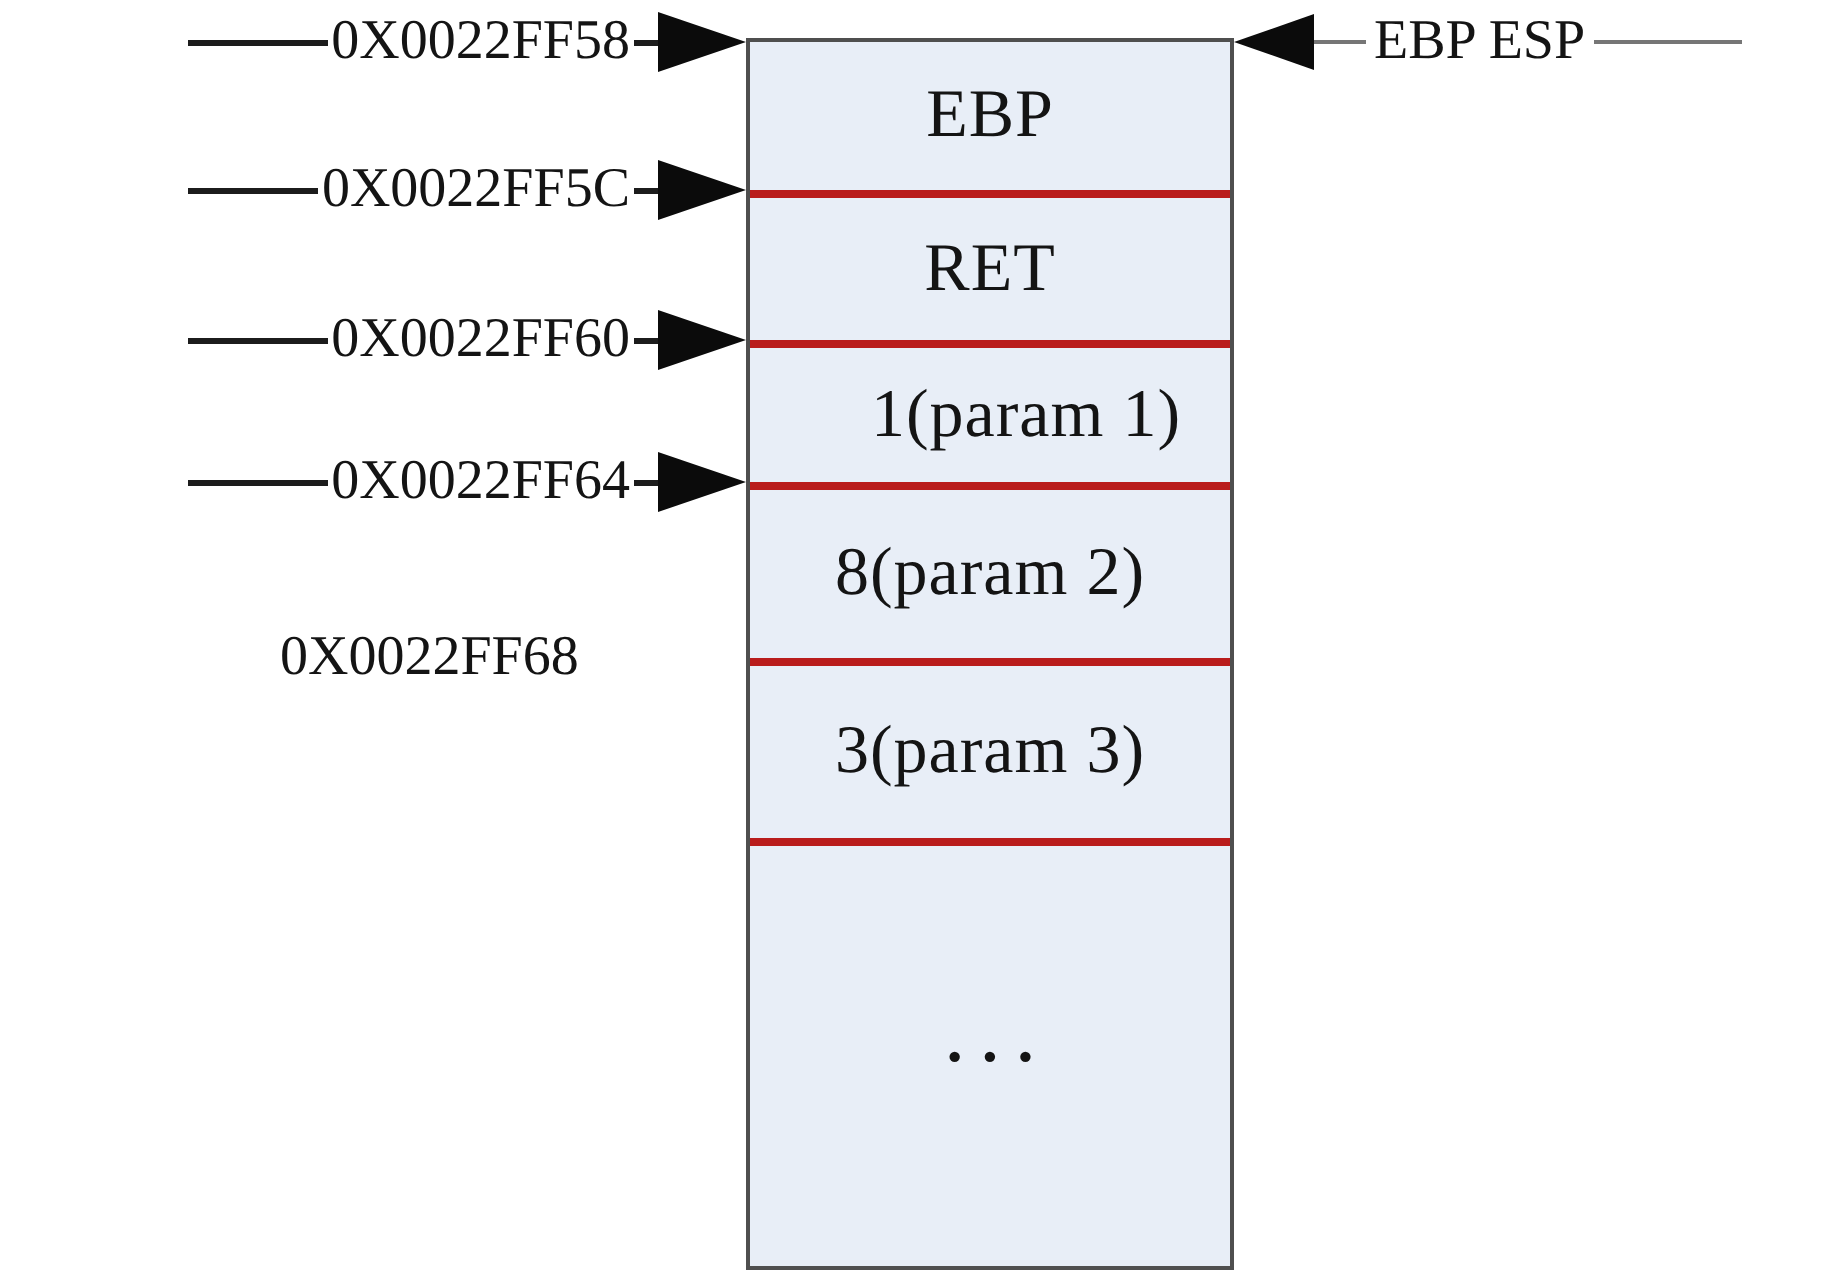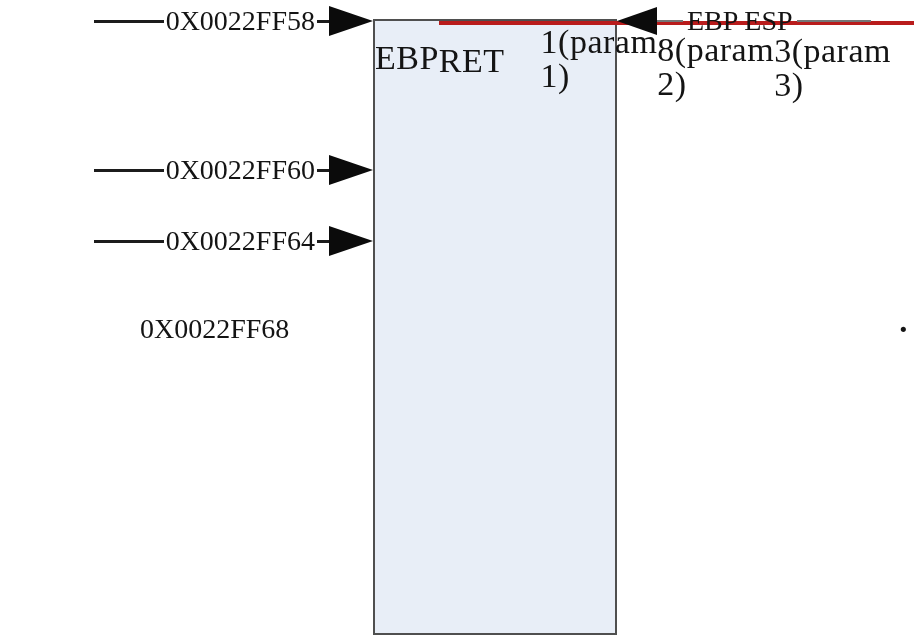--- a/index.html
+++ b/index.html
@@ -22,21 +22,21 @@
   .stack-box {
     position: absolute;
     left: 345px;
     top: 19px;
     width: 244px;
     height: 616px;
     box-sizing: border-box;
     background: #e8eef7;
     border: 2px solid #4f4f4f;
     display: flex;
-    flex-direction: row;
+    flex-direction: column;
   }
   .stack-cell {
     box-sizing: border-box;
     display: flex;
     align-items: center;
     justify-content: center;
   }
   .stack-cell + .stack-cell {
     border-top: 4px solid #b91c1c;
   }
@@ -136,20 +136,26 @@
 
 <div class="canvas">
 
   <div class="addr-row r1">
     <div class="addr-line-lead"></div>
     <span class="addr-label">0X0022FF58</span>
     <div class="addr-line-trail"></div>
     <div class="tri-right"></div>
   </div>
 
+  <div class="addr-row r2">
+    <div class="addr-line-lead"></div>
+    <span class="addr-label">0X0022FF5C</span>
+    <div class="addr-line-trail"></div>
+    <div class="tri-right"></div>
+  </div>
 
   <div class="addr-row r3">
     <div class="addr-line-lead"></div>
     <span class="addr-label">0X0022FF60</span>
     <div class="addr-line-trail"></div>
     <div class="tri-right"></div>
   </div>
 
   <div class="addr-row r4">
     <div class="addr-line-lead"></div>

